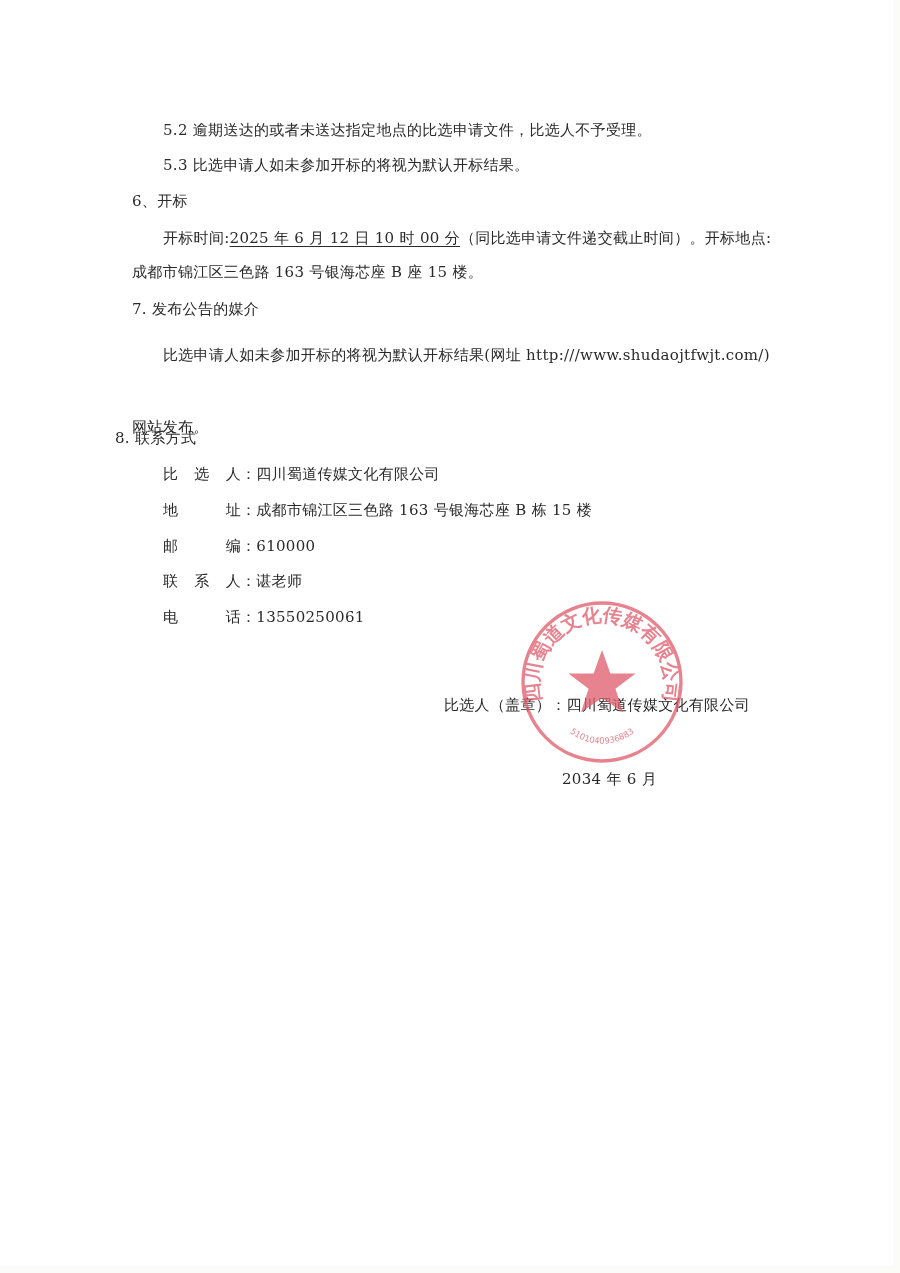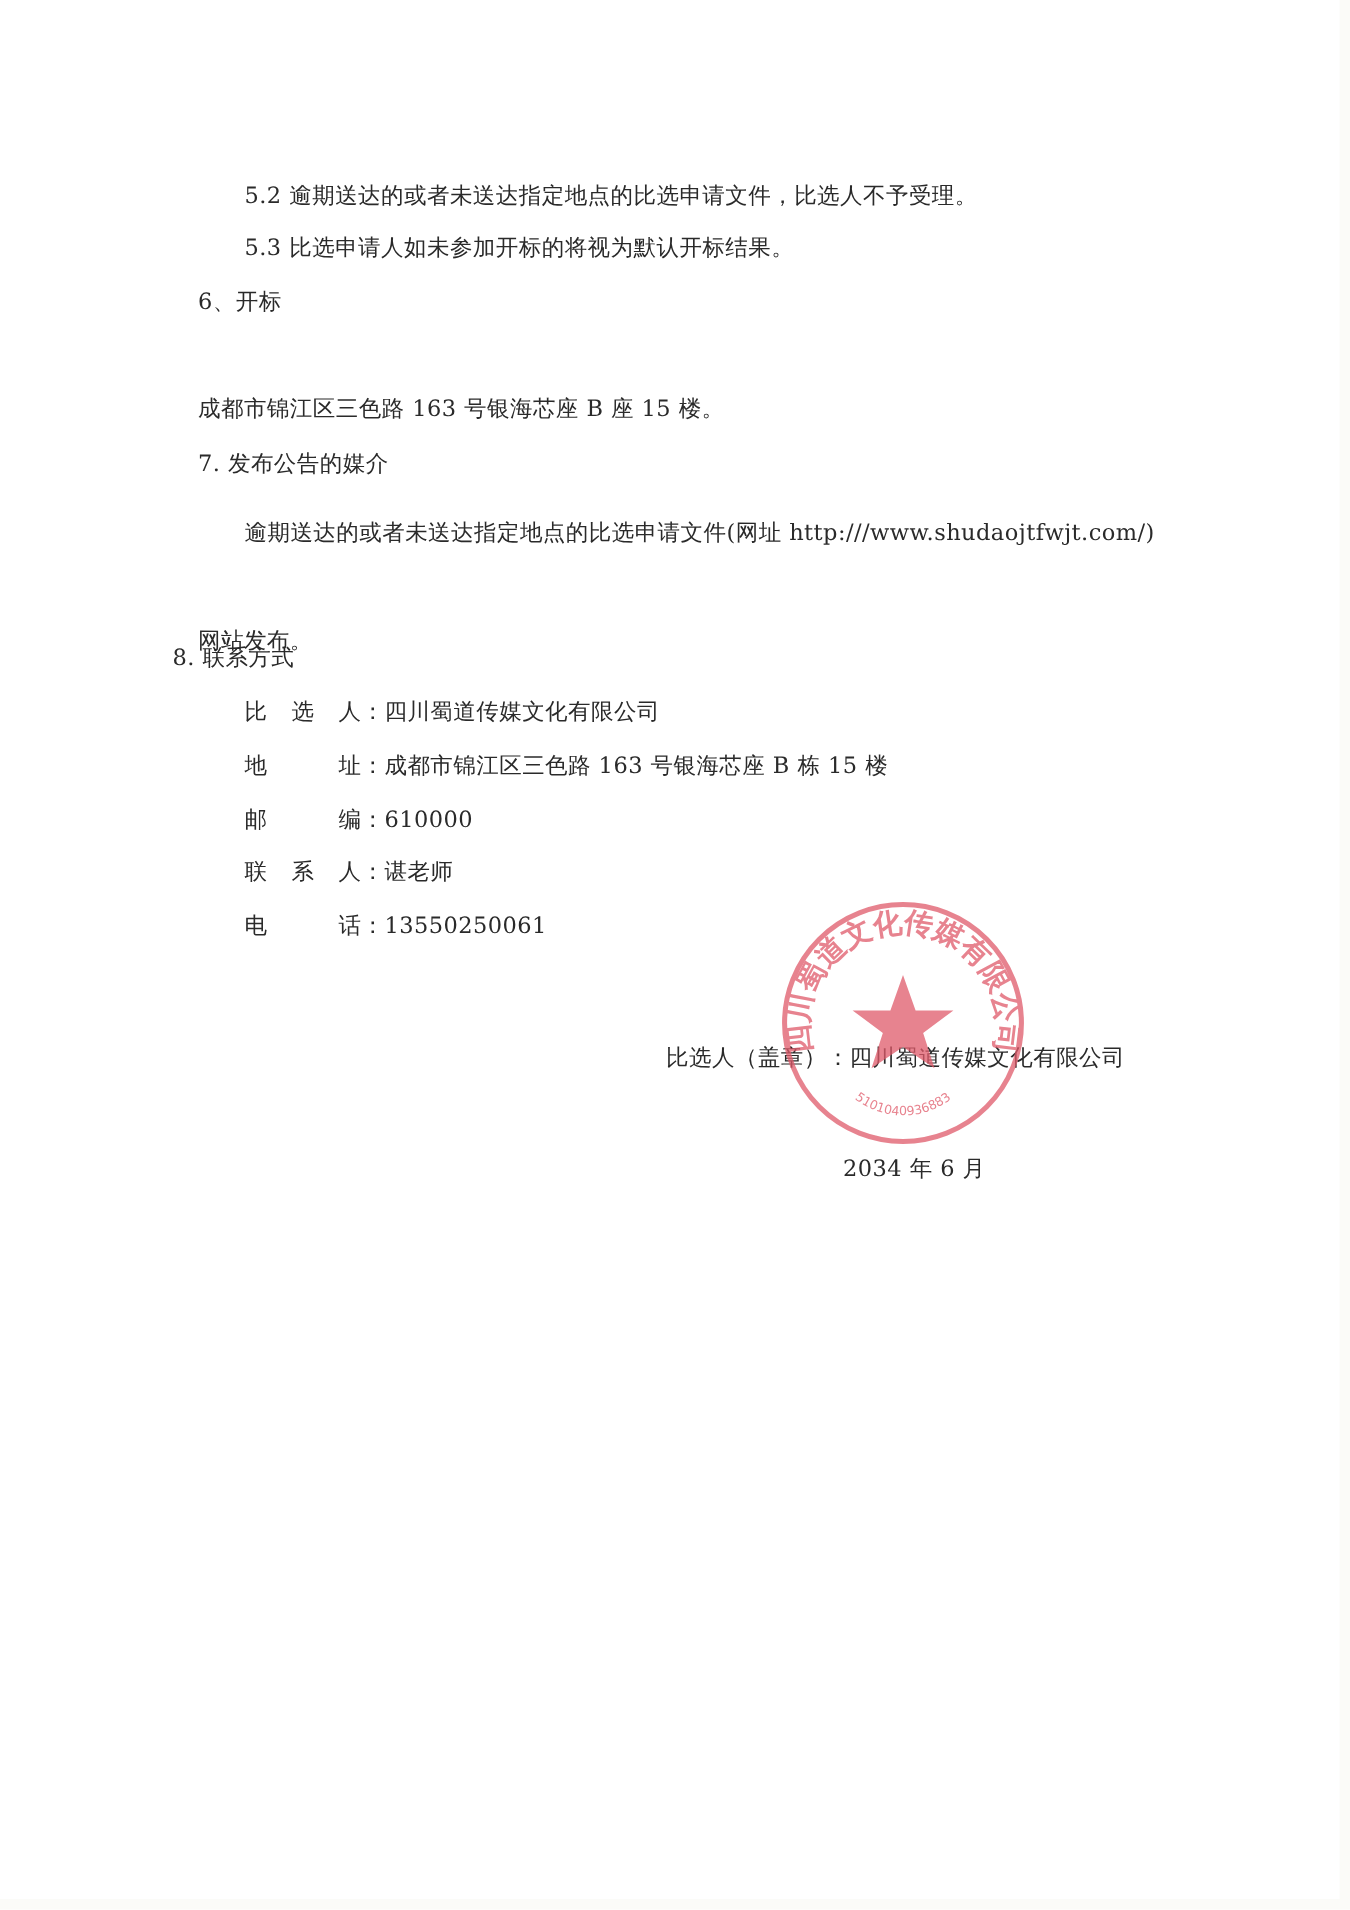--- a/index.html
+++ b/index.html
@@ -39,24 +39,27 @@
   </style>
 </head>
 <body>
 
 <div class="page">
 
   <div class="line" style="left:163px; top:120px;">5.2 逾期送达的或者未送达指定地点的比选申请文件，比选人不予受理。</div>
   <div class="line" style="left:163px; top:155px;text-align:right;">5.3 比选申请人如未参加开标的将视为默认开标结果。</div>
 
   <div class="line heading" style="left:132px; top:191px;">6、开标</div>
+  <div class="line" style="left:163px; top:228px;">
+    <span>开标时间:</span><span class="u">2025 年 6 月 12 日 10 时 00 分</span><span>（同比选申请文件递交截止时间）。开标地点:</span>
+  </div>
   <div class="line" style="left:132px; top:262px;">成都市锦江区三色路 163 号银海芯座 B 座 15 楼。</div>
 
   <div class="line heading" style="left:132px; top:299px;">7. 发布公告的媒介</div>
-  <div class="line" style="left:163px; top:345px;">逾期送达的或者未送达指定地点的比选申请文件(网址 http:///www.shudaojtfwjt.com/)</div>
+  <div class="line" style="left:163px; top:345px;">比选申请人如未参加开标的将视为默认开标结果(网址 http:///www.shudaojtfwjt.com/)</div>
   <div class="line" style="left:132px; top:381px;margin-top:36px;">网站发布。</div>
 
   <div class="line heading" style="left:115px; top:428px;">8. 联系方式</div>
 
   <div class="line" style="left:163px; top:464px;">
     <span class="contact-label">比选人</span><span>：</span><span>四川蜀道传媒文化有限公司</span>
   </div>
   <div class="line" style="left:163px; top:500px;">
     <span class="contact-label">地址</span><span>：</span><span>成都市锦江区三色路 163 号银海芯座 B 栋 15 楼</span>
   </div>

